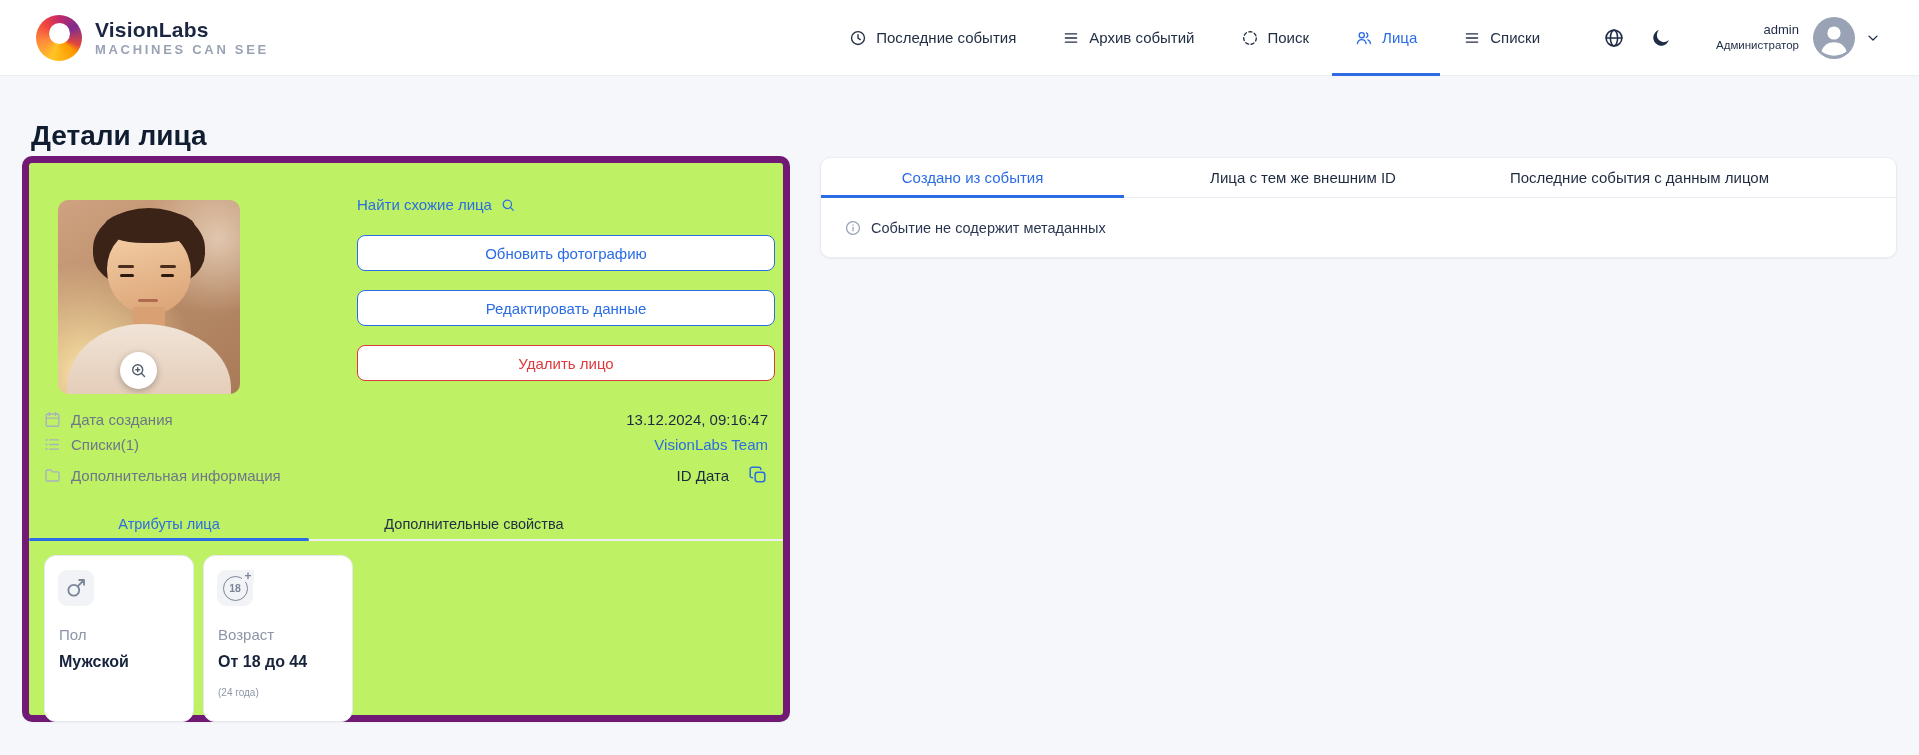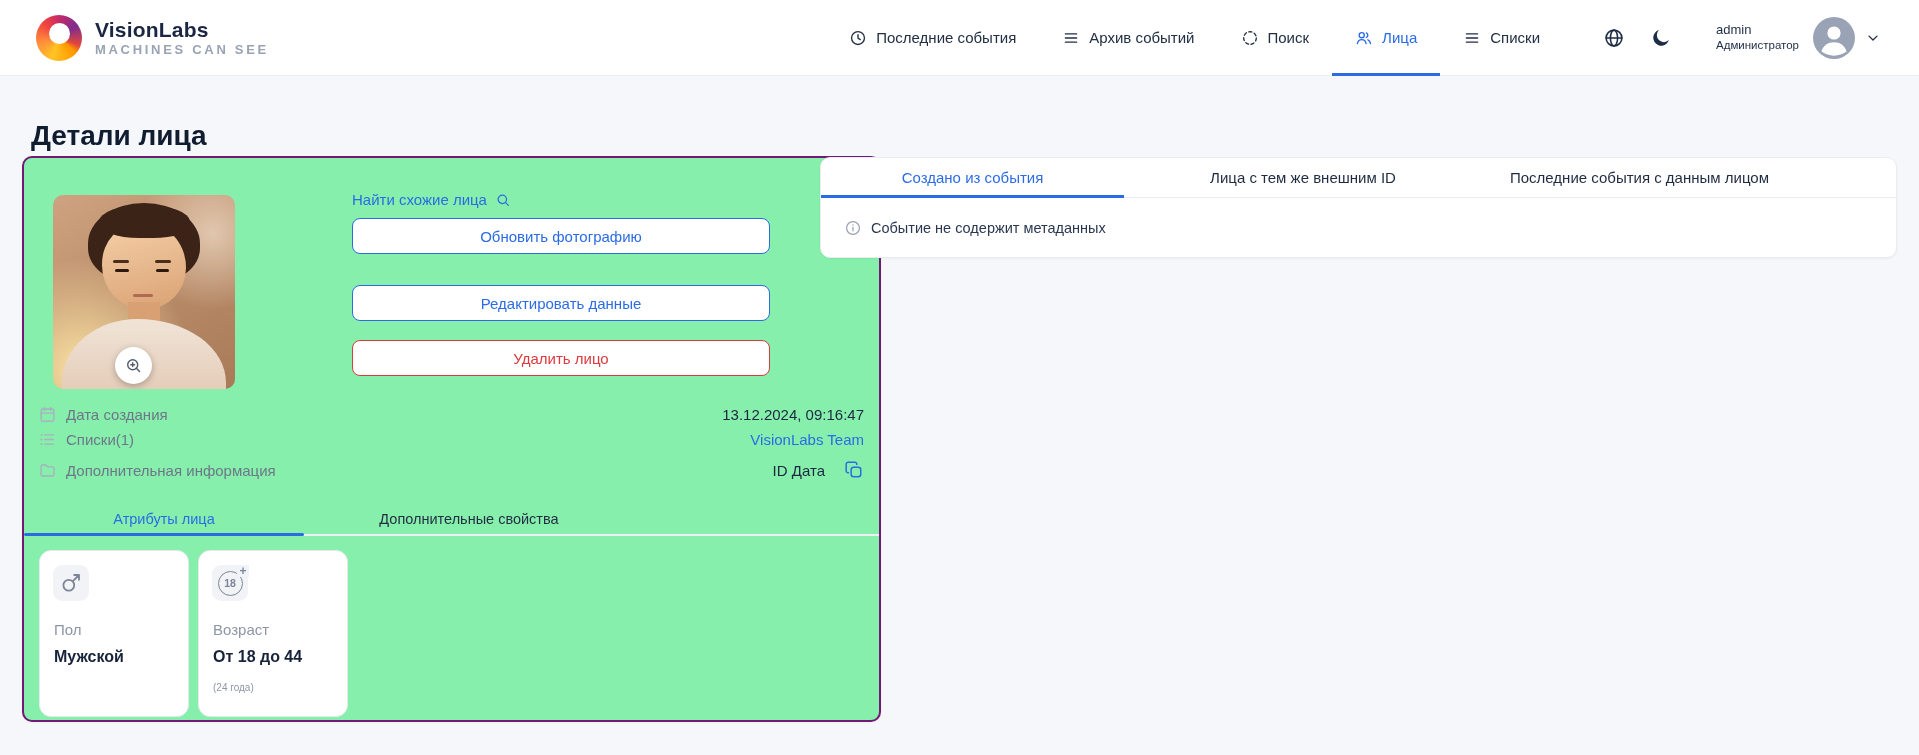--- a/index.html
+++ b/index.html
@@ -33,34 +33,34 @@
     font-size:15px; color:#222f44; cursor:pointer; position:relative; white-space:nowrap; }
   .nav-item svg { width:18px; height:18px; flex:none; }
   .nav-item.active { color:#2b6ce5; }
   .nav-item.active::after { content:""; position:absolute; left:0; right:0; bottom:-1px;
     height:3px; background:#2b6ce5; }
 
   .nav-tools { display:flex; align-items:center; gap:25px; margin-left:40px; }
   .tool-btn { cursor:pointer; color:#1f2c45; }
   .tool-btn svg { width:22px; height:22px; }
 
-  .user-block { margin-left:44px; text-align:left; line-height:1.3; cursor:pointer; }
+  .user-block { margin-left:44px; text-align:right; line-height:1.3; cursor:pointer; }
   .user-name { font-size:13px; color:#1f2c45; }
   .user-role { font-size:11.5px; color:#1f2c45; }
   .avatar { width:42px; height:42px; border-radius:50%; background:#99a3b5;
     margin-left:14px; overflow:hidden; cursor:pointer; flex:none; }
   .chevron { margin-left:10px; color:#1f2c45; cursor:pointer; }
   .chevron svg { width:16px; height:16px; }
 
   
   .page-title { position:absolute; left:31px; top:120px; font-size:28px; font-weight:700; color:#101c30; }
 
   
-  .face-card { position:absolute; left:22px; top:156px; width:859px; height:566px;
-    background:#86efac; border:2px solid #701a75; border-radius:10px;
+  .face-card { position:absolute; left:22px; top:156px; width:768px; height:566px;
+    background:#bef264; border:7px solid #701a75; border-radius:10px;
     box-shadow:0 1px 2px rgba(16,24,40,.04); }
 
   .photo { position:absolute; left:29px; top:37px; width:182px; height:194px;
     border-radius:10px; overflow:hidden;
     background:
       radial-gradient(circle at 16% 90%, rgba(255,232,168,.95), rgba(255,232,168,0) 48%),
       radial-gradient(circle at 88% 20%, rgba(255,245,230,.55), rgba(255,245,230,0) 34%),
       linear-gradient(150deg, #cfa381 0%, #bb8e6b 45%, #a87a57 100%); }
   .hair  { position:absolute; left:19%; top:4%;  width:62%; height:42%; background:#3b2317; border-radius:50% 50% 44% 44%; }
   .face  { position:absolute; left:27%; top:14%; width:46%; height:45%;
@@ -80,21 +80,21 @@
   .photo-zoom svg { width:19px; height:19px; }
 
   .find-similar { position:absolute; left:328px; top:33px; display:flex; align-items:center; gap:8px;
     color:#2b6ce5; font-size:15px; text-decoration:none; cursor:pointer; }
   .find-similar svg { width:16px; height:16px; }
 
   .btn { position:absolute; left:328px; width:418px; height:36px; border-radius:8px;
     background:#fff; font-size:15px; font-family:inherit; cursor:pointer; }
   .btn-blue { border:1px solid #2b6ce5; color:#2b6ce5; }
   .btn-red  { border:1px solid #dc3a3c; color:#dc3a3c; }
-  .btn1 { top:60px; } .btn2 { top:127px; } .btn3 { top:182px; }
+  .btn1 { top:72px; } .btn2 { top:127px; } .btn3 { top:182px; }
 
   .meta-row { position:absolute; left:14px; right:15px; display:flex; align-items:center;
     gap:9px; font-size:15px; }
   .meta-row > svg { width:19px; height:19px; color:#a9b0be; flex:none; }
   .meta-label { color:#6e7789; }
   .meta-spacer { flex:1; }
   .meta-value { color:#1c2940; font-weight:500; }
   .meta-link { color:#2b6ce5; cursor:pointer; }
   .copy-btn { color:#2b6ce5; margin-left:10px; cursor:pointer; }
   .copy-btn svg { width:20px; height:20px; }

